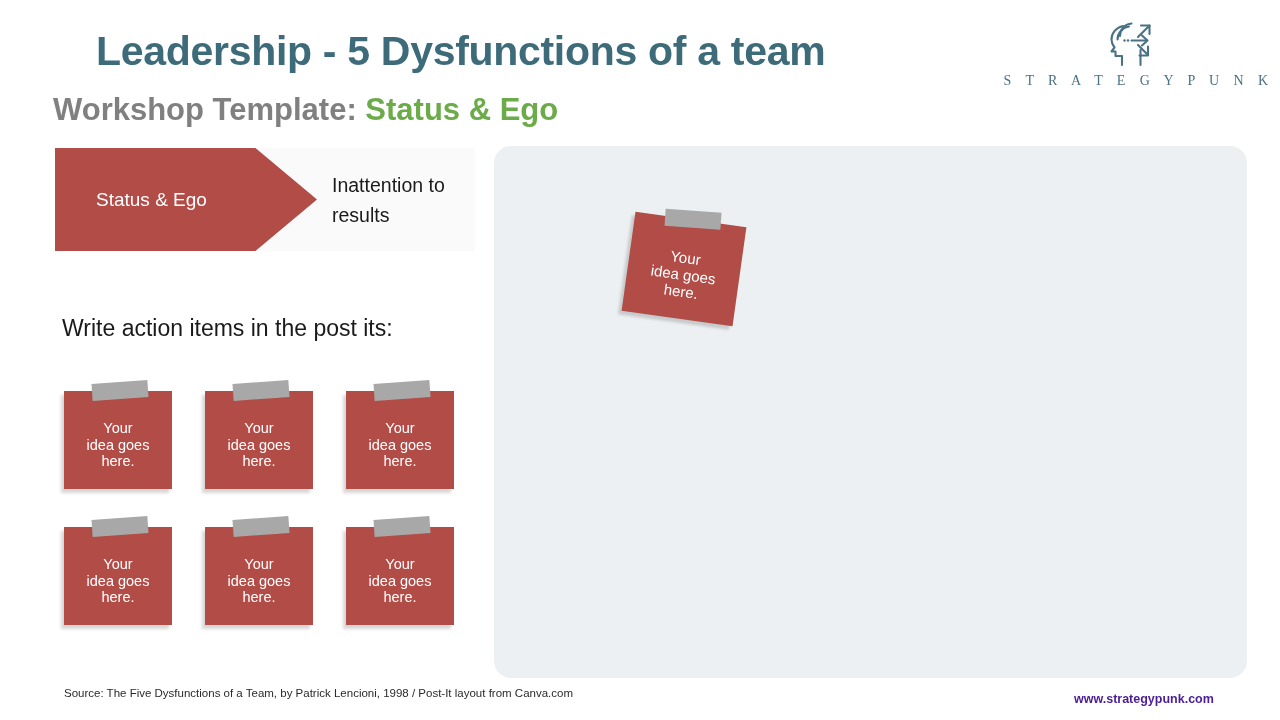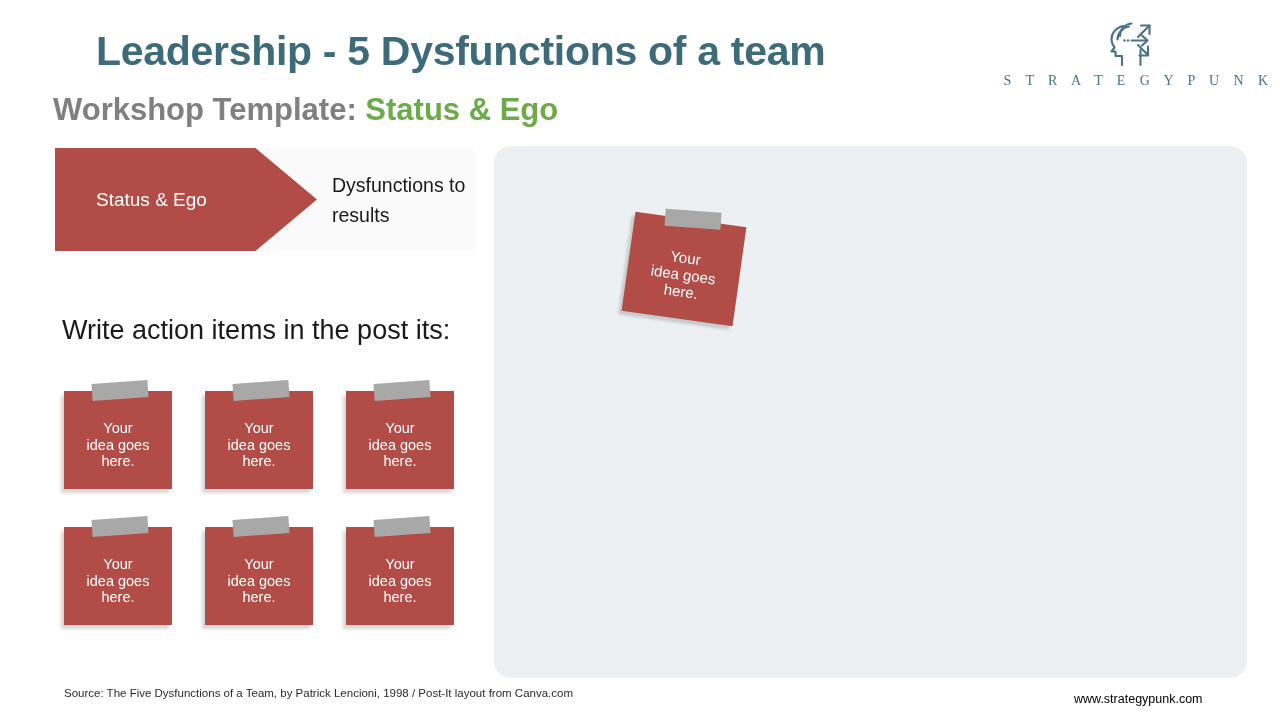--- a/index.html
+++ b/index.html
@@ -94,21 +94,21 @@
     font-size: 19.5px;
     line-height: 30px;
     color: #1a1a1a;
   }
 
   
   #instruction-text {
     position: absolute;
     left: 62px;
     top: 315px;
-    font-size: 27px;
+    font-size: 23px;
     color: #1a1a1a;
     white-space: nowrap;
   }
 
   
   #idea-canvas {
     position: absolute;
     left: 494px;
     top: 146px;
     width: 753px;
@@ -161,22 +161,22 @@
     top: 687px;
     font-size: 11.5px;
     color: #2b2b2b;
     white-space: nowrap;
   }
   #footer-url {
     position: absolute;
     left: 1074px;
     top: 692px;
     font-size: 12.5px;
-    font-weight: normal;
-    color: #000000;
+    font-weight: bold;
+    color: #4c1d95;
     white-space: nowrap;
   }
 </style>
 </head>
 <body>
 
 <div id="slide-title">Leadership - 5 Dysfunctions of a team</div>
 
 <div id="subtitle-row">
   <span id="subtitle-prefix">Workshop Template: </span><span id="subtitle-highlight">Status &amp; Ego</span>
@@ -201,21 +201,21 @@
       <circle cx="23" cy="20.5" r="1.2"></circle>
     </g>
   </svg>
   <div id="brand-wordmark">S T R A T E G Y P U N K</div>
 </div>
 
 <div id="arrow-banner">
   <div id="arrow-shape">
     <span id="arrow-label">Status &amp; Ego</span>
   </div>
-  <div id="banner-next-label">Dysfunctions to results</div>
+  <div id="banner-next-label">Inattention to results</div>
 </div>
 
 <div id="instruction-text">Write action items in the post its:</div>
 
 <div id="idea-canvas"></div>
 
 <div id="notes-layer">
     <div class="postit" style="left: 64px; top: 391px;">
       <div class="postit-tape"></div>
       <div class="postit-text">Your

